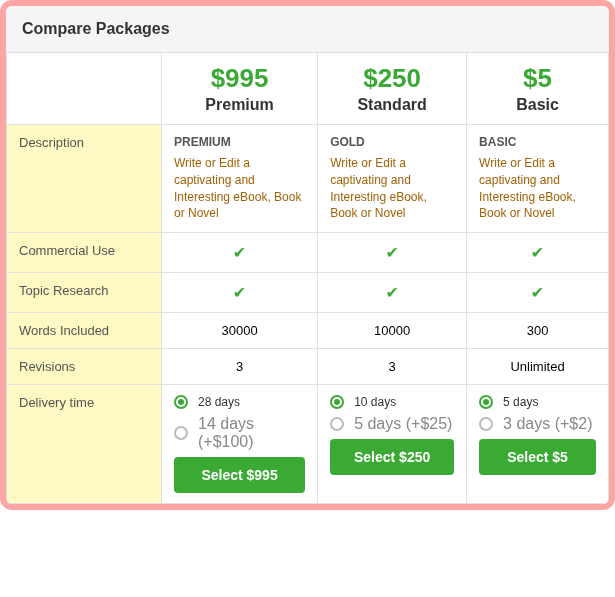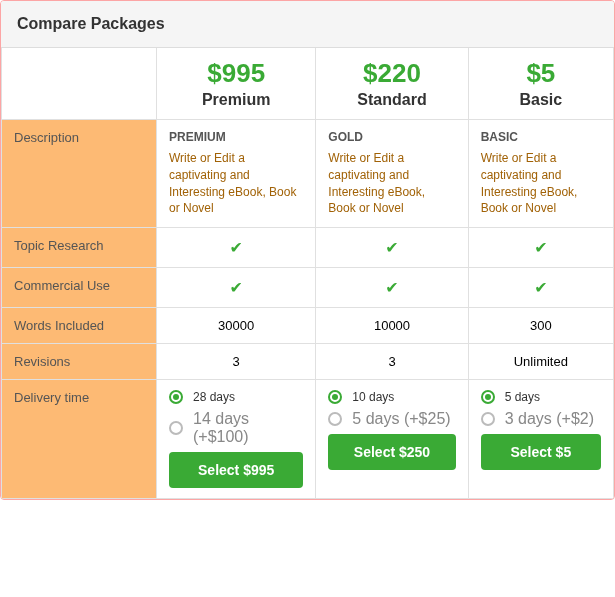--- a/index.html
+++ b/index.html
@@ -4,22 +4,22 @@
   <style>
     * { box-sizing: border-box; margin: 0; padding: 0; }
     body {
       font-family: Arial, sans-serif;
       font-size: 13px;
       background: #fff;
       width: 615px;
     }
 
     .compare-container {
-      border: 1px solid #fca5a5;
-      border-radius: 4px;
+      border: 6px solid #fca5a5;
+      border-radius: 12px;
       overflow: hidden;
     }
 
     .compare-header {
       background: #f5f5f5;
       padding: 14px 16px;
       font-size: 16px;
       font-weight: bold;
       color: #333;
       border-bottom: 1px solid #ddd;
@@ -37,21 +37,21 @@
       vertical-align: top;
     }
 
     .compare-table th {
       background: #fff;
       text-align: center;
       border-top: none;
     }
 
     .row-label {
-      background: #fdba74;
+      background: #fef9c3;
       color: #555;
       font-size: 13px;
       width: 155px;
       vertical-align: middle;
     }
 
     .price {
       font-size: 26px;
       font-weight: bold;
       color: #3aaa35;
@@ -160,21 +160,21 @@
 
   <table class="compare-table">
     <thead>
       <tr>
         <th class="row-label"></th>
         <th class="header-cell">
           <span class="price">$995</span>
           <span class="package-name">Premium</span>
         </th>
         <th class="header-cell">
-          <span class="price">$220</span>
+          <span class="price">$250</span>
           <span class="package-name">Standard</span>
         </th>
         <th class="header-cell">
           <span class="price">$5</span>
           <span class="package-name">Basic</span>
         </th>
       </tr>
     </thead>
     <tbody>
 
@@ -191,36 +191,36 @@
           <div class="pkg-desc">Write or Edit a captivating and Interesting eBook, Book or Novel</div>
         </td>
         <td>
           <div class="pkg-tier">BASIC</div>
           <div class="pkg-desc">Write or Edit a captivating and Interesting eBook, Book or Novel</div>
         </td>
       </tr>
 
       <tr>
         <td class="row-label">
+          <span>Commercial Use</span>
+        </td>
+        <td class="cell-center">
+          <span class="checkmark">✔</span>
+        </td>
+        <td class="cell-center">
+          <span class="checkmark">✔</span>
+        </td>
+        <td class="cell-center">
+          <span class="checkmark">✔</span>
+        </td>
+      </tr>
+
+      <tr>
+        <td class="row-label">
           <span>Topic Research</span>
-        </td>
-        <td class="cell-center">
-          <span class="checkmark">✔</span>
-        </td>
-        <td class="cell-center">
-          <span class="checkmark">✔</span>
-        </td>
-        <td class="cell-center">
-          <span class="checkmark">✔</span>
-        </td>
-      </tr>
-
-      <tr>
-        <td class="row-label">
-          <span>Commercial Use</span>
         </td>
         <td class="cell-center">
           <span class="checkmark">✔</span>
         </td>
         <td class="cell-center">
           <span class="checkmark">✔</span>
         </td>
         <td class="cell-center">
           <span class="checkmark">✔</span>
         </td>

